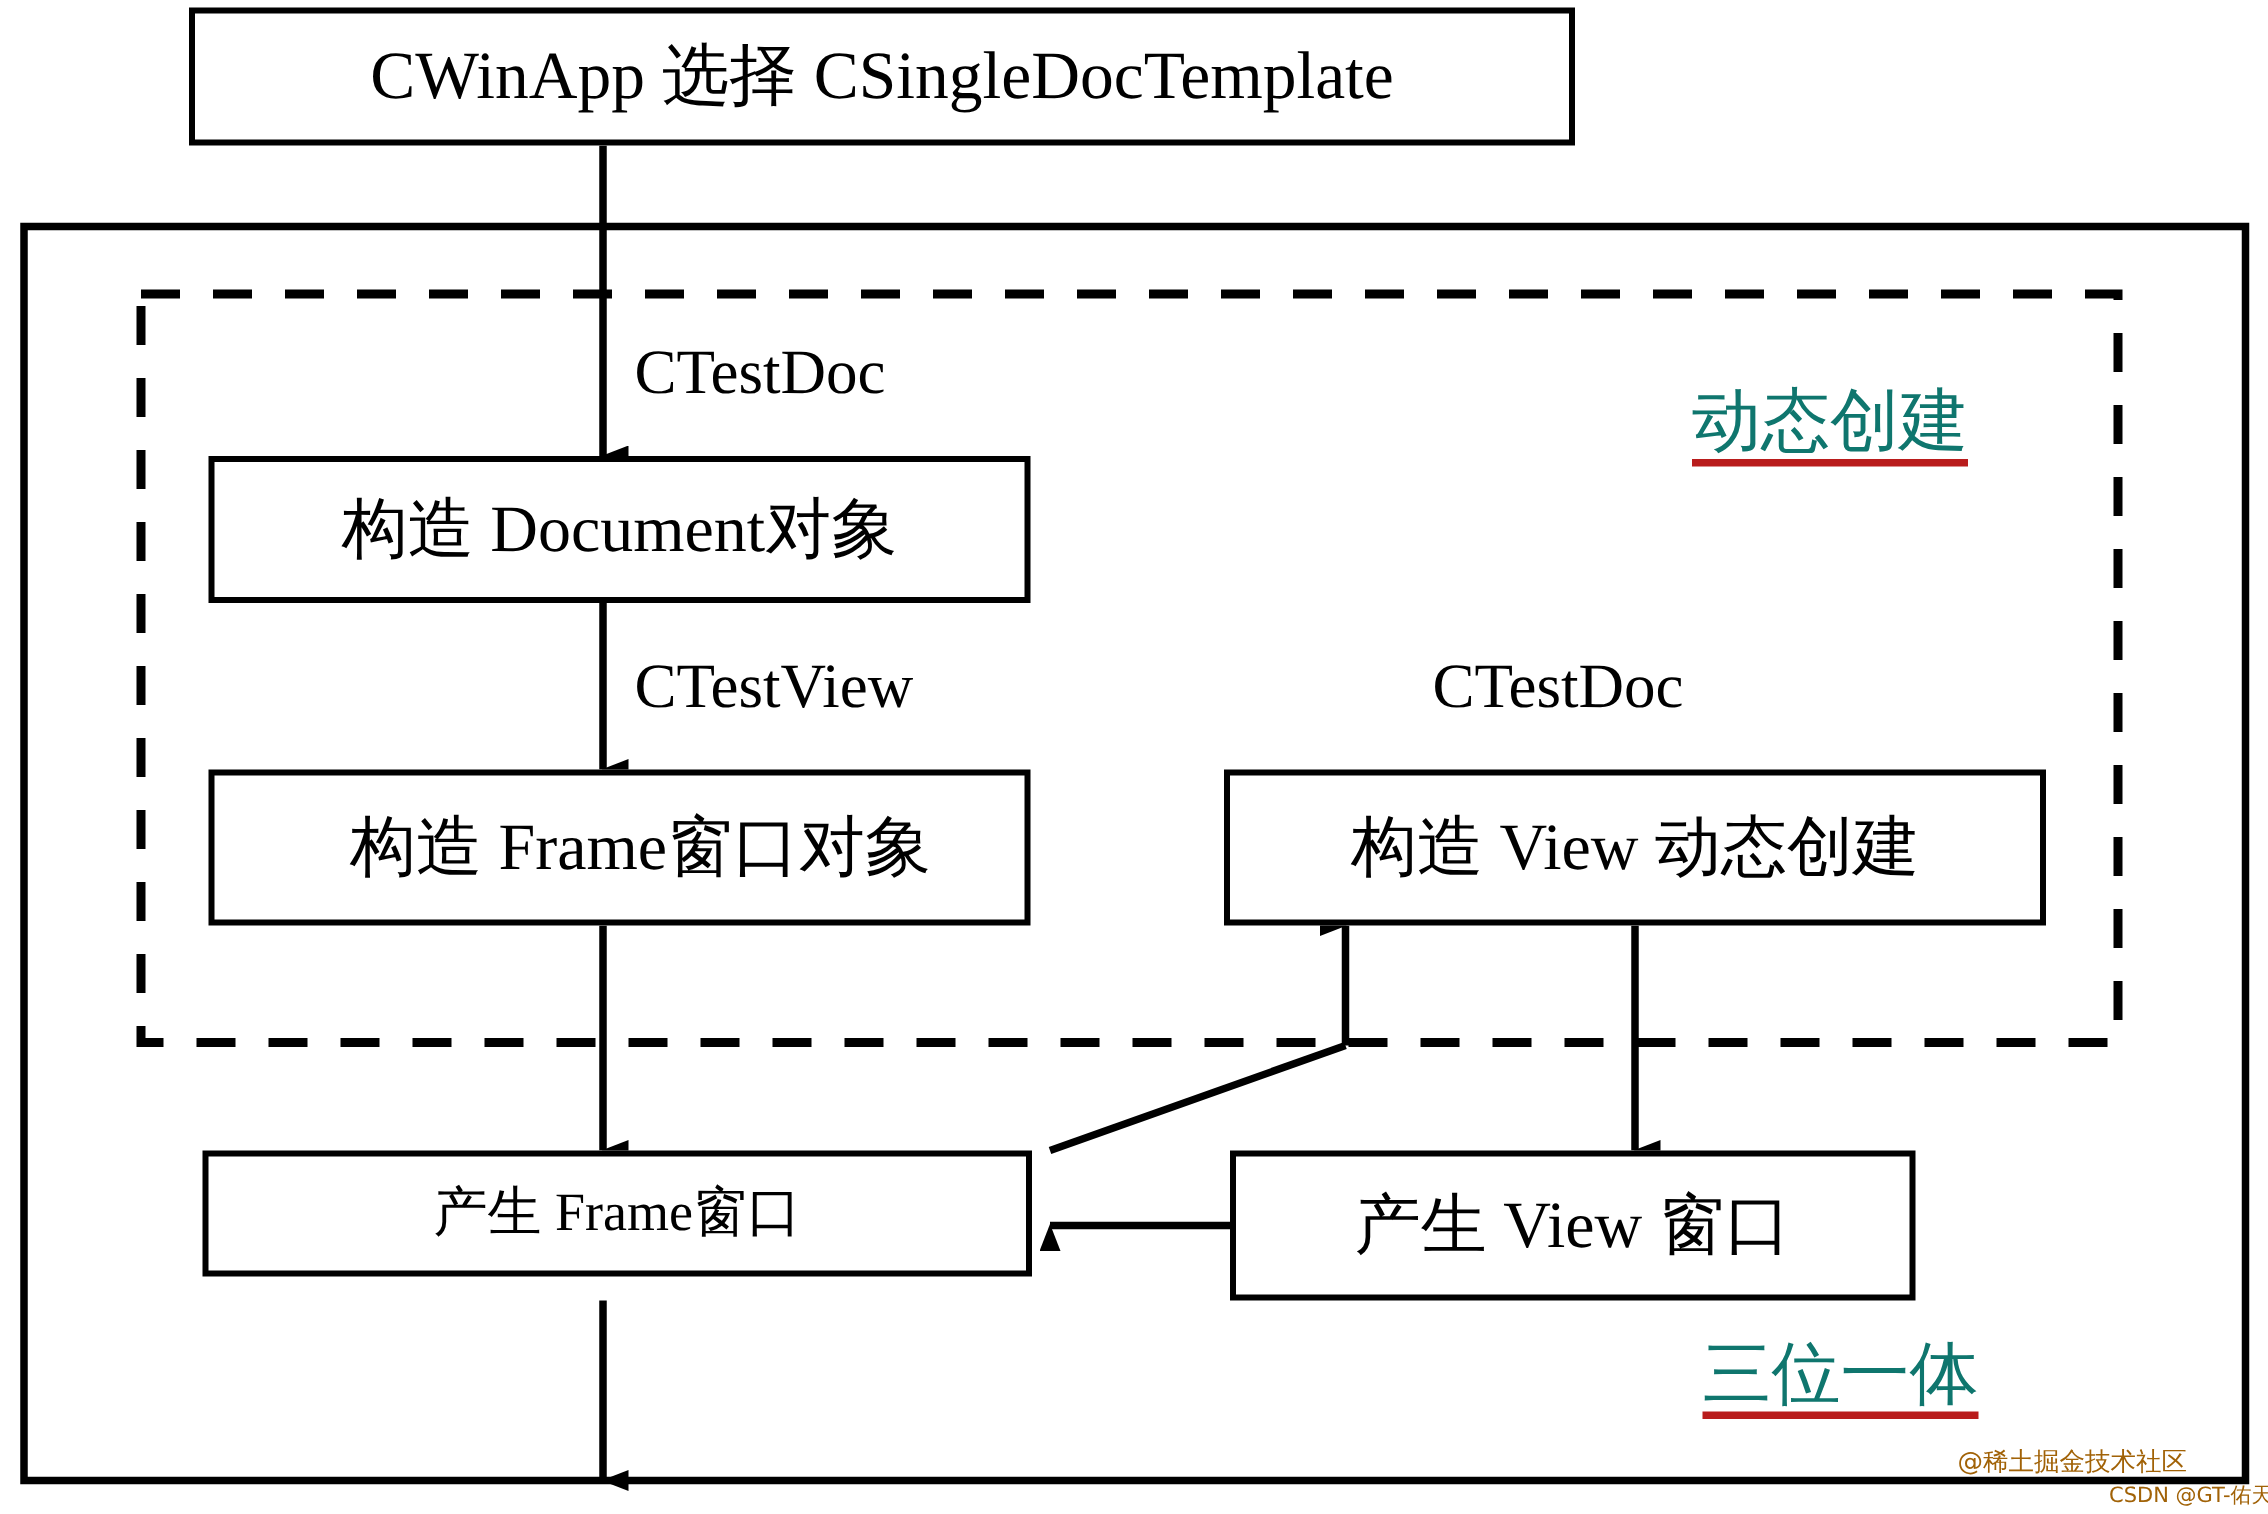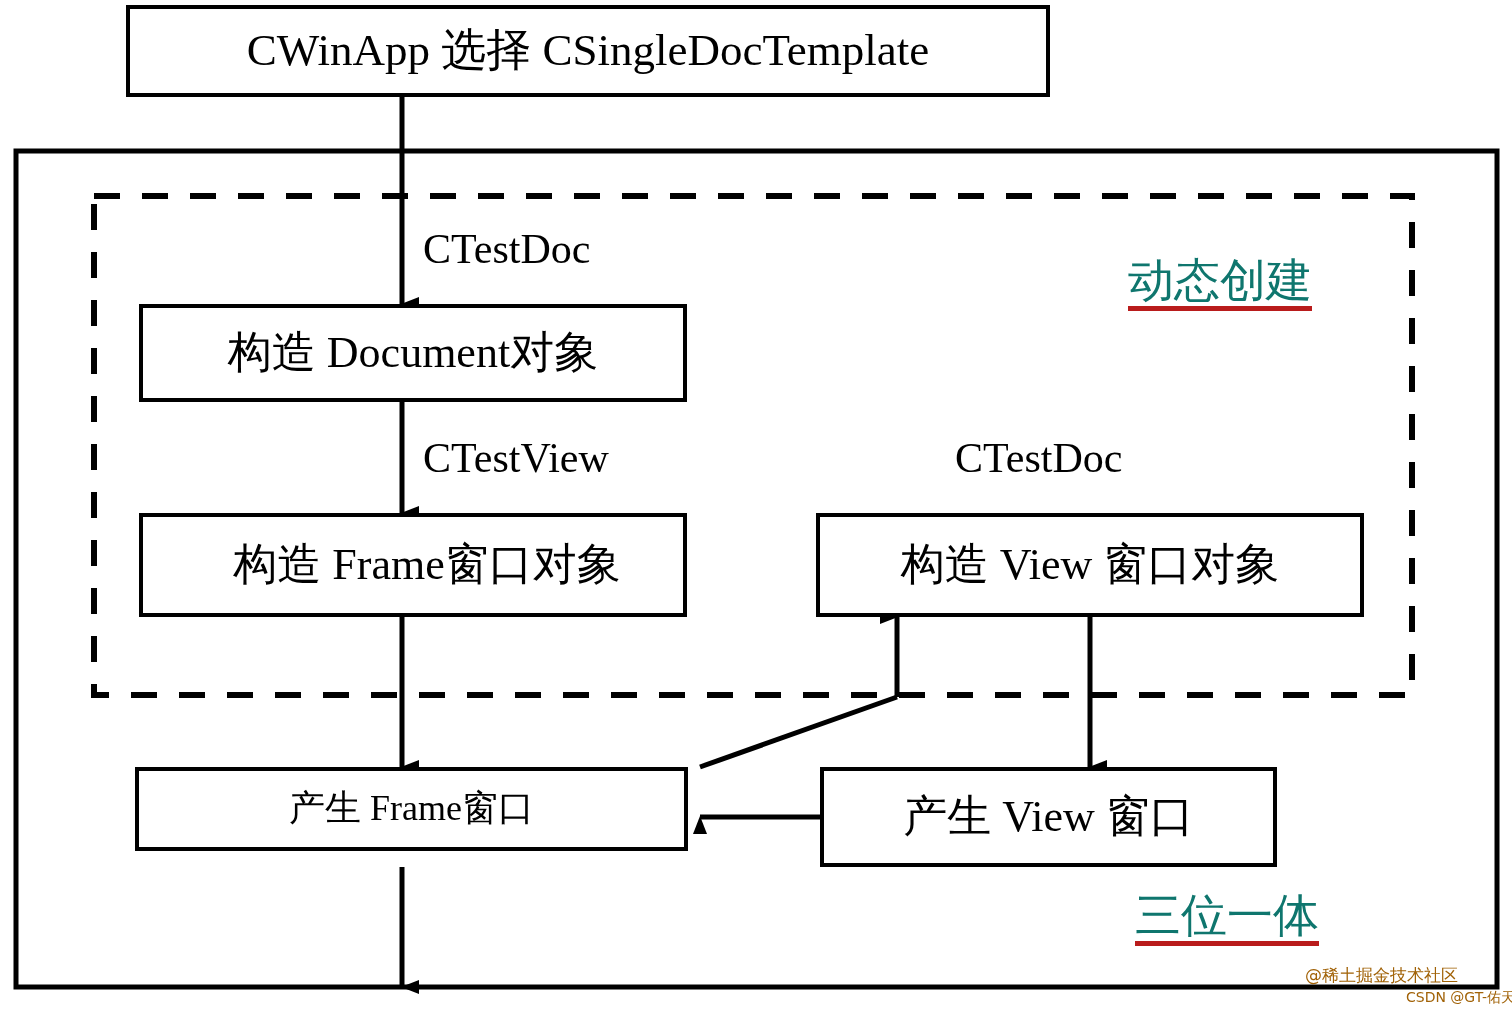--- a/index.html
+++ b/index.html
@@ -113,21 +113,21 @@
 
     <line x1="402" y1="867" x2="402" y2="987" stroke="#000000" stroke-width="5" marker-end="url(#arrow-down)"></line>
   </svg>
 
   <div class="node-box" id="box-template">CWinApp 选择 CSingleDocTemplate</div>
 
   <div class="node-box" id="box-doc-obj">构造 Document对象</div>
 
   <div class="node-box" id="box-frame-obj">构造 Frame窗口对象</div>
 
-  <div class="node-box" id="box-view-obj">构造 View 窗口对象</div>
+  <div class="node-box" id="box-view-obj">构造 View 动态创建</div>
 
   <div class="node-box" id="box-frame-win">产生 Frame窗口</div>
 
   <div class="node-box" id="box-view-win">产生 View 窗口</div>
 
   <div class="edge-label" id="label-ctestdoc">CTestDoc</div>
 
   <div class="edge-label" id="label-cmainframe">CTestView</div>
 
   <div class="edge-label" id="label-ctestview">CTestDoc</div>

